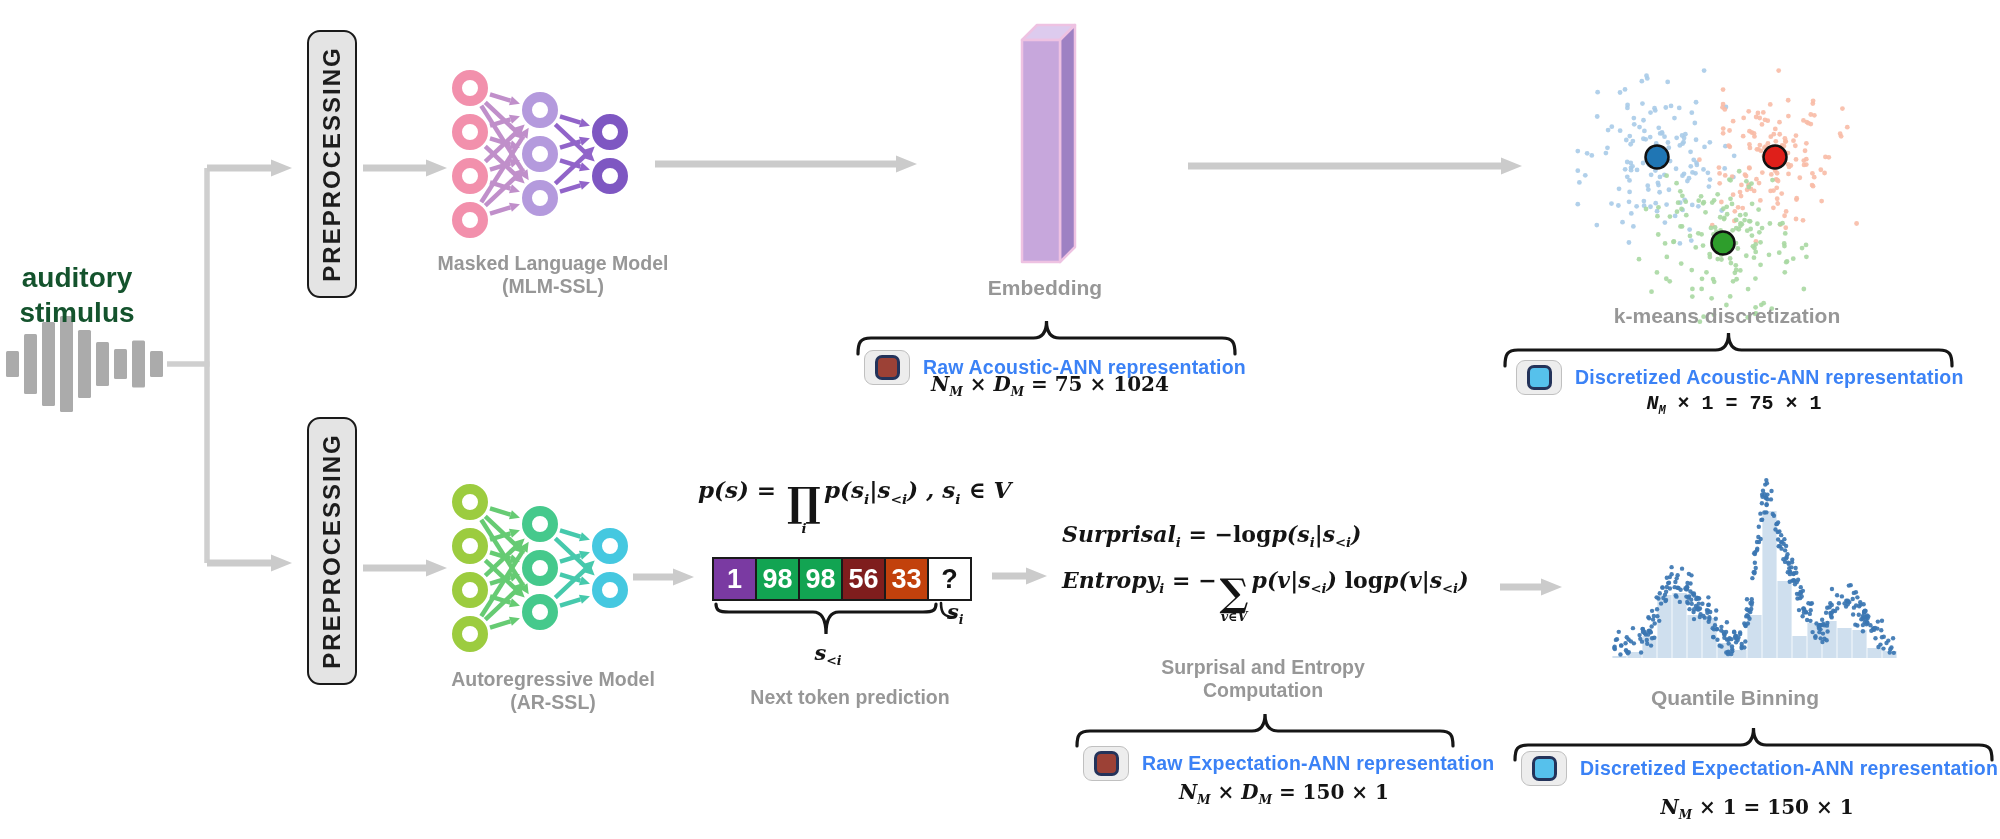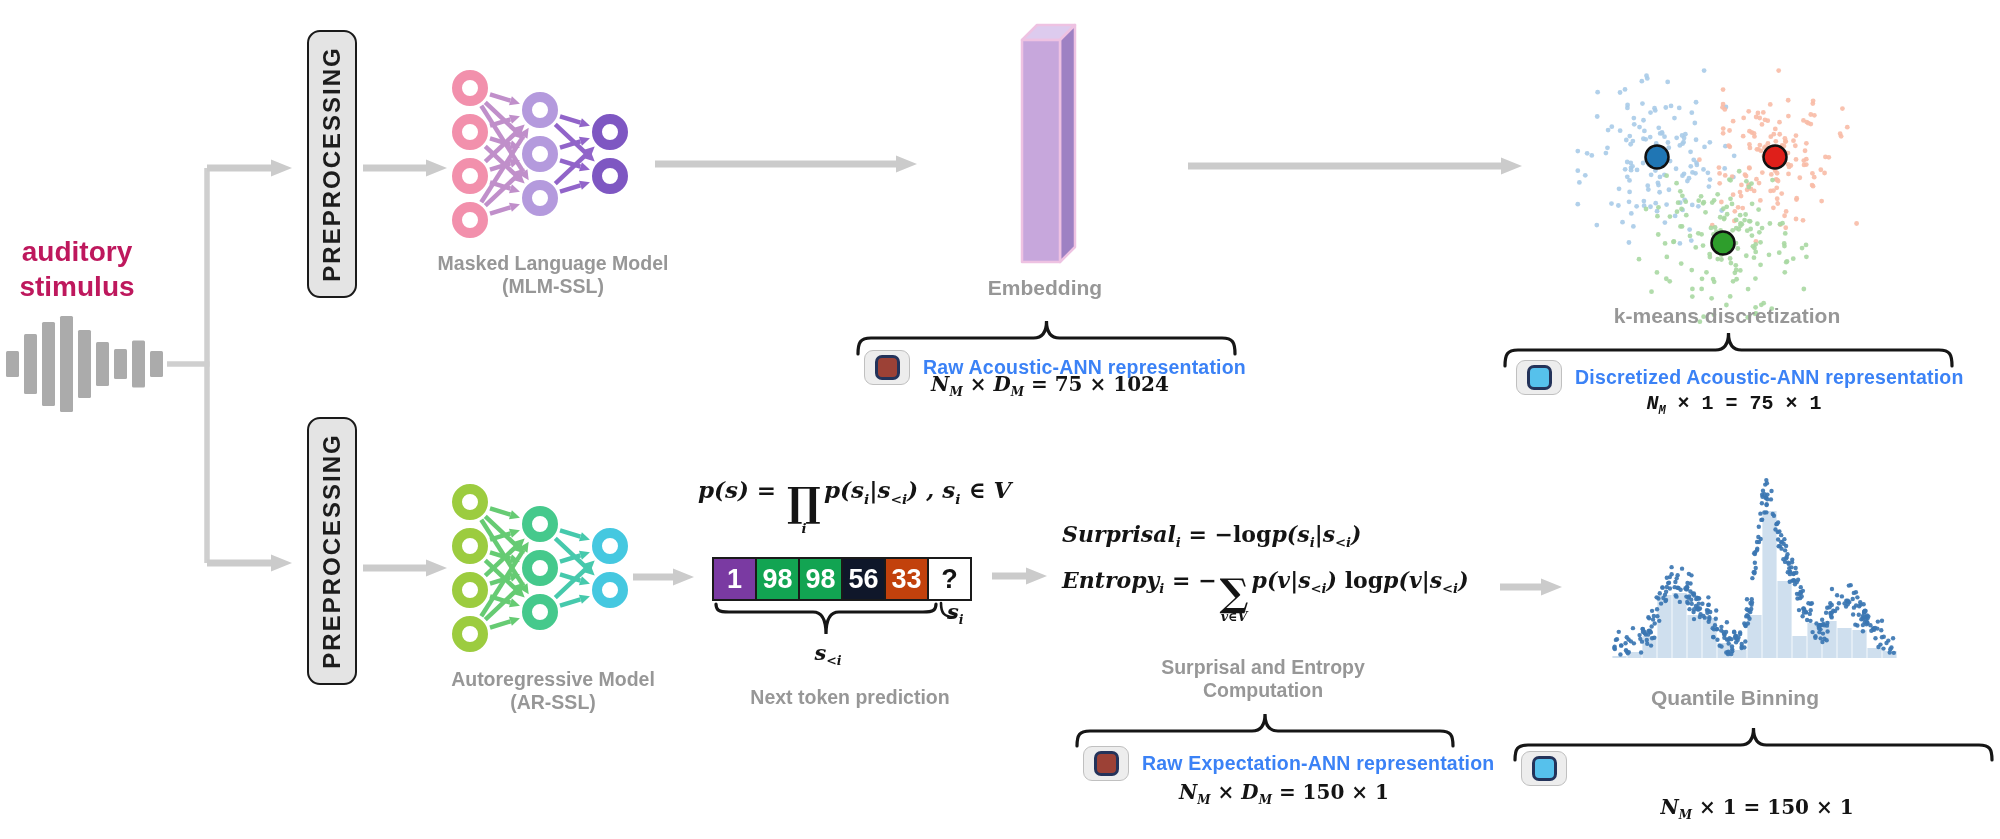--- a/index.html
+++ b/index.html
@@ -2,22 +2,22 @@
 <html><head>
 <meta charset="utf-8">
 <style>
   html,body{margin:0;padding:0;background:#ffffff;}
   .fig{position:relative;width:2000px;height:839px;background:#ffffff;overflow:hidden;
        font-family:"Liberation Sans",sans-serif;}
   #scene{position:absolute;left:0;top:0;}
   .cap{position:absolute;transform:translateX(-50%);text-align:center;
        font-weight:bold;color:#979797;white-space:nowrap;}
   .cap .l2{margin-top:1px;}
-  .stim{position:absolute;left:77px;top:234px;transform:translateX(-50%);
-        font-weight:bold;font-size:28px;line-height:35px;color:#be185d;text-align:center;}
+  .stim{position:absolute;left:77px;top:260px;transform:translateX(-50%);
+        font-weight:bold;font-size:28px;line-height:35px;color:#14532d;text-align:center;}
 
   .pp-box{position:absolute;left:307px;width:50px;border:2.5px solid #1a1a1a;border-radius:13px;
           background:#e4e4e4;display:flex;align-items:center;justify-content:center;box-sizing:border-box;}
   .pp-box span{transform:rotate(-90deg);white-space:nowrap;font-weight:bold;font-size:24px;
                letter-spacing:2px;color:#1c1c1c;}
 
   .formula{position:absolute;font-family:"DejaVu Serif",serif;font-style:italic;font-weight:bold;
            color:#141414;white-space:nowrap;}
   .formula sub{font-size:0.6em;}
   .formula .up{font-style:normal;}
@@ -1094,21 +1094,21 @@
       </span><span>p(s</span><sub>i</sub><span>|s</span><sub>&lt;i</sub><span>) , s</span><sub>i</sub><span> ∈ V</span></div>
   <div class="formula" style="left:1062px;top:567px;font-size:22px;"><span>Entropy</span><sub>i</sub><span class="up"> = −</span><span class="bigop">
         <span class="opsym">∑</span>
         <span class="opunder">v∈V</span>
       </span><span>p(v|s</span><sub>&lt;i</sub><span>) </span><span class="up">log</span><span>p(v|s</span><sub>&lt;i</sub><span>)</span></div>
 
   <div class="tokens" id="tokenRow">
       <div class="tok" style="background: rgb(122, 58, 162); color: rgb(255, 255, 255);">1</div>
       <div class="tok" style="background: rgb(18, 164, 82); color: rgb(255, 255, 255);">98</div>
       <div class="tok" style="background: rgb(18, 164, 82); color: rgb(255, 255, 255);">98</div>
-      <div class="tok" style="background: #0f172a; color: rgb(255, 255, 255);">56</div>
+      <div class="tok" style="background: #7f1d1d; color: rgb(255, 255, 255);">56</div>
       <div class="tok" style="background: #c2410c; color: rgb(255, 255, 255);">33</div>
       <div class="tok" style="background: rgb(255, 255, 255); color: rgb(20, 20, 20);">?</div>
     </div>
   <div class="formula ctr" style="left:828px;top:640px;font-size:21px;"><span>s</span><sub>&lt;i</sub></div>
   <div class="formula" style="left:947px;top:599px;font-size:21px;"><span>s</span><sub>i</sub></div>
 
   <div class="legend" style="left:864px;top:350px;">
     <span class="chip">
         <span class="chip-inner" style="background: rgb(156, 65, 54);"></span>
       </span>
@@ -1129,16 +1129,17 @@
         <span class="chip-inner" style="background: rgb(156, 65, 54);"></span>
       </span>
     <span class="legend-text">Raw Expectation-ANN representation</span>
   </div>
   <div class="formula ctr" style="left:1284px;top:780px;font-size:20px;"><span>N</span><sub>M</sub><span class="up"> × </span><span>D</span><sub>M</sub><span class="up"> = 150 × 1</span></div>
 
   <div class="legend" style="left:1521px;top:751px;">
     <span class="chip">
         <span class="chip-inner" style="background: rgb(86, 193, 236);"></span>
       </span>
+    <span class="legend-text">Discretized Expectation-ANN representation</span>
   </div>
   <div class="formula ctr" style="left:1757px;top:795px;font-size:20px;"><span>N</span><sub>M</sub><span class="up"> × 1 = 150 × 1</span></div>
 
 </div>
 
 </body></html>

